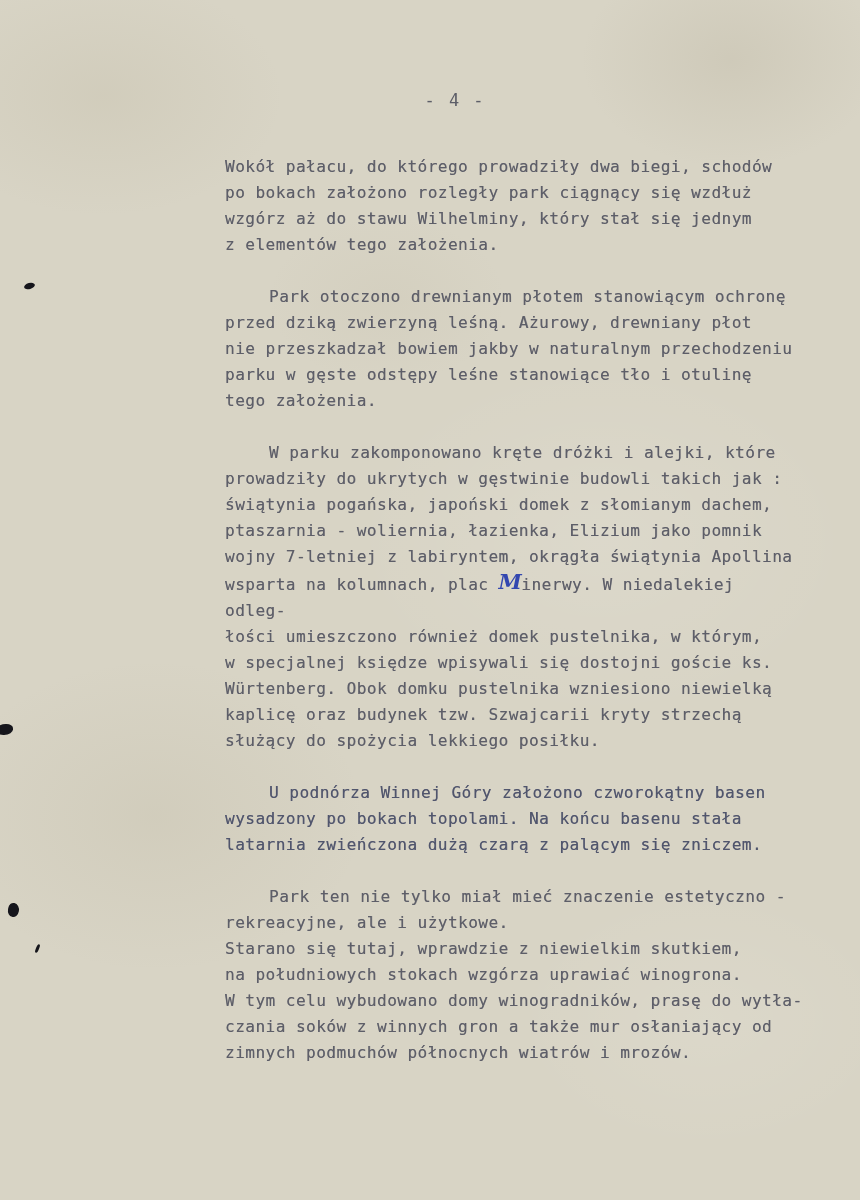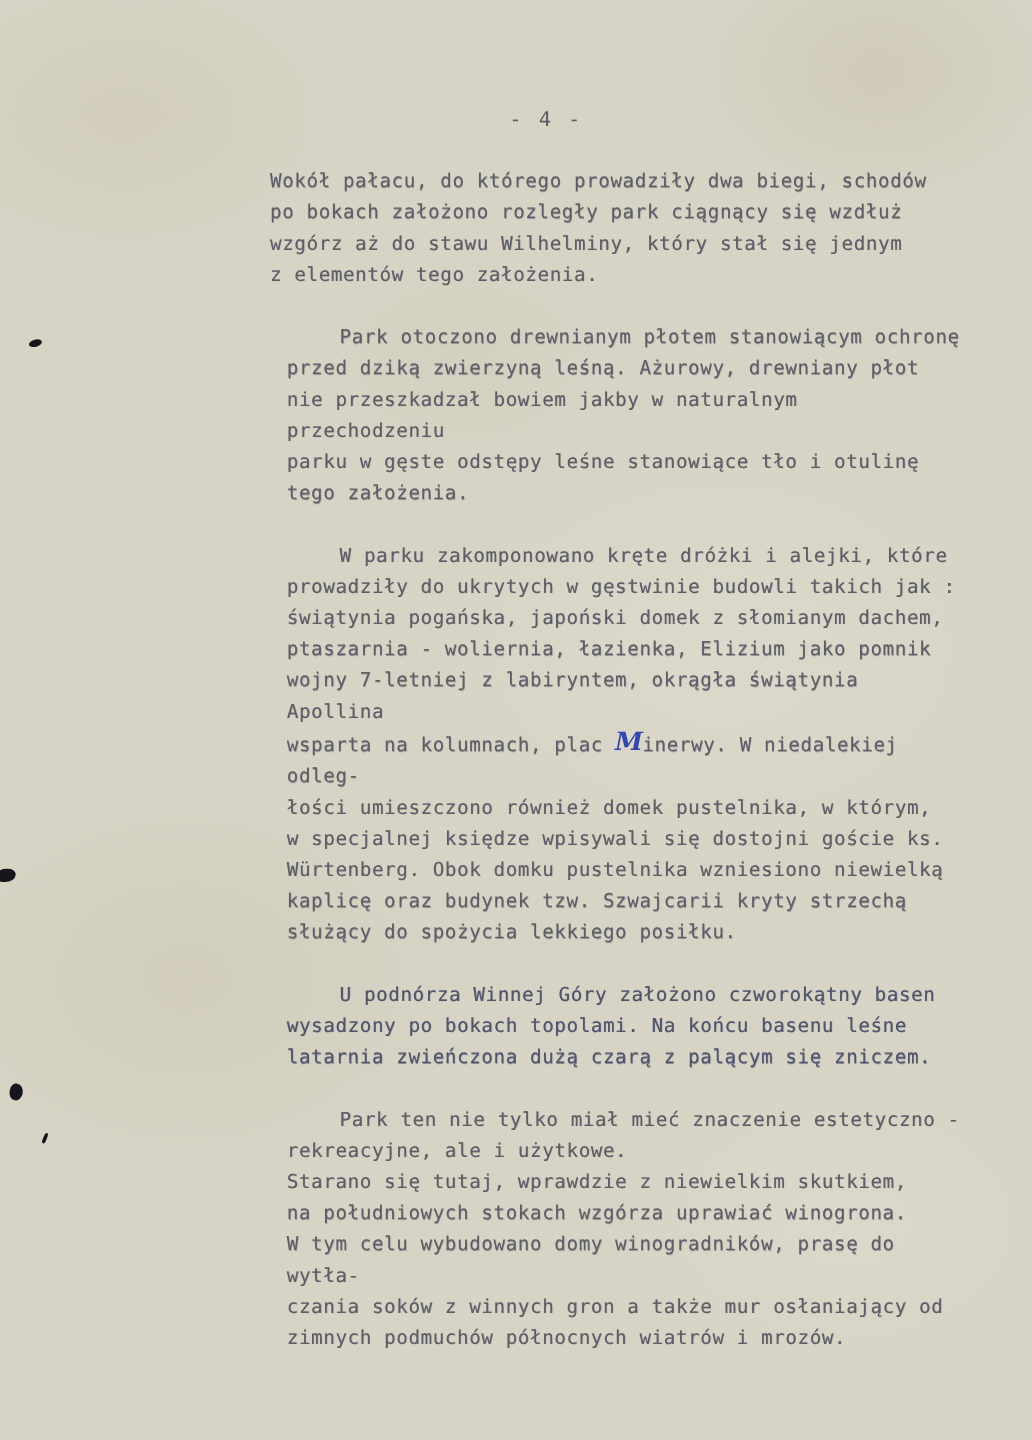--- a/index.html
+++ b/index.html
@@ -30,34 +30,34 @@
     text-align:center;
     transform:translateX(25px);
     font-size:17px;
     letter-spacing:2px;
     color:#5d5e68;
     white-space:pre;
   }
   .text-block{
     position:absolute;
     left:225px;
-    top:138px;
+    top:154px;
     width:580px;
     color:#5d5e68;
     font-size:16px;
     line-height:26px;
     letter-spacing:0.5px;
     text-shadow:0.3px 0.3px 0.6px rgba(90,90,105,0.55);
   }
   .para{
     margin:26px 0 0 0;
     white-space:pre-wrap;
   }
   .para.first{margin-top:0;}
-  .para.indent{text-indent:44px;margin-left:14px;}
+  .para.indent{text-indent:44px;}
   .para.dark-ink{color:#50556c;text-shadow:0.3px 0.3px 0.6px rgba(70,75,110,0.6);}
   .handwritten{
     font-family:"DejaVu Serif","Liberation Serif",serif;
     font-style:italic;
     font-weight:bold;
     font-size:21px;
     color:#3347b0;
     text-shadow:none;
     position:relative;
     top:-1px;
@@ -99,21 +99,21 @@
 świątynia pogańska, japoński domek z słomianym dachem,
 ptaszarnia - woliernia, łazienka, Elizium jako pomnik
 wojny 7-letniej z labiryntem, okrągła świątynia Apollina
 wsparta na kolumnach, plac </span><span class="handwritten">M</span><span>inerwy. W niedalekiej odleg-
 łości umieszczono również domek pustelnika, w którym,
 w specjalnej księdze wpisywali się dostojni goście ks.
 Würtenberg. Obok domku pustelnika wzniesiono niewielką
 kaplicę oraz budynek tzw. Szwajcarii kryty strzechą
 służący do spożycia lekkiego posiłku.</span></p>
     <p class="para indent dark-ink">U podnórza Winnej Góry założono czworokątny basen
-wysadzony po bokach topolami. Na końcu basenu leśne
+wysadzony po bokach topolami. Na końcu basenu stała
 latarnia zwieńczona dużą czarą z palącym się zniczem.</p>
     <p class="para indent">Park ten nie tylko miał mieć znaczenie estetyczno -
 rekreacyjne, ale i użytkowe.
 Starano się tutaj, wprawdzie z niewielkim skutkiem,
 na południowych stokach wzgórza uprawiać winogrona.
 W tym celu wybudowano domy winogradników, prasę do wytła-
 czania soków z winnych gron a także mur osłaniający od
 zimnych podmuchów północnych wiatrów i mrozów.</p>
   </div>
 

